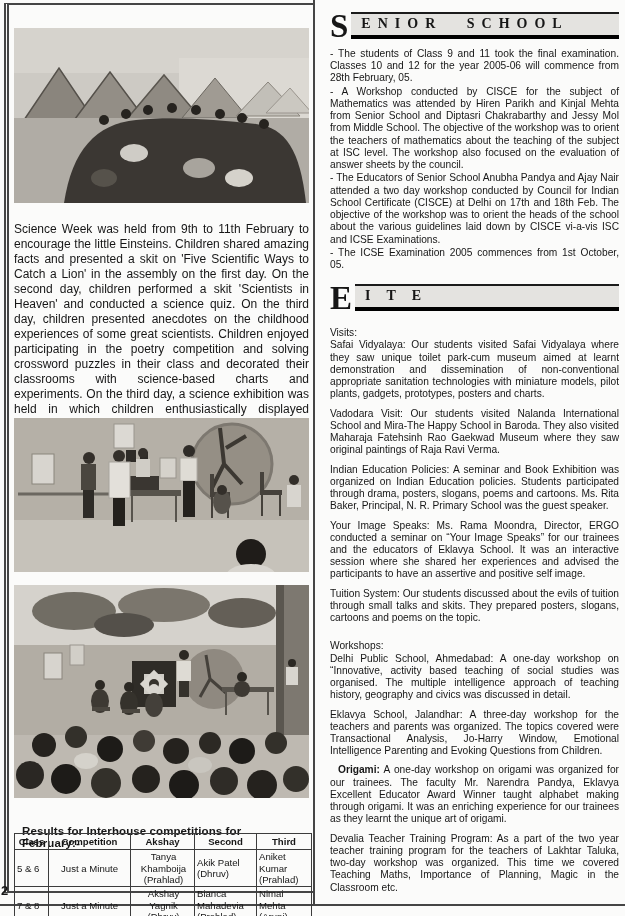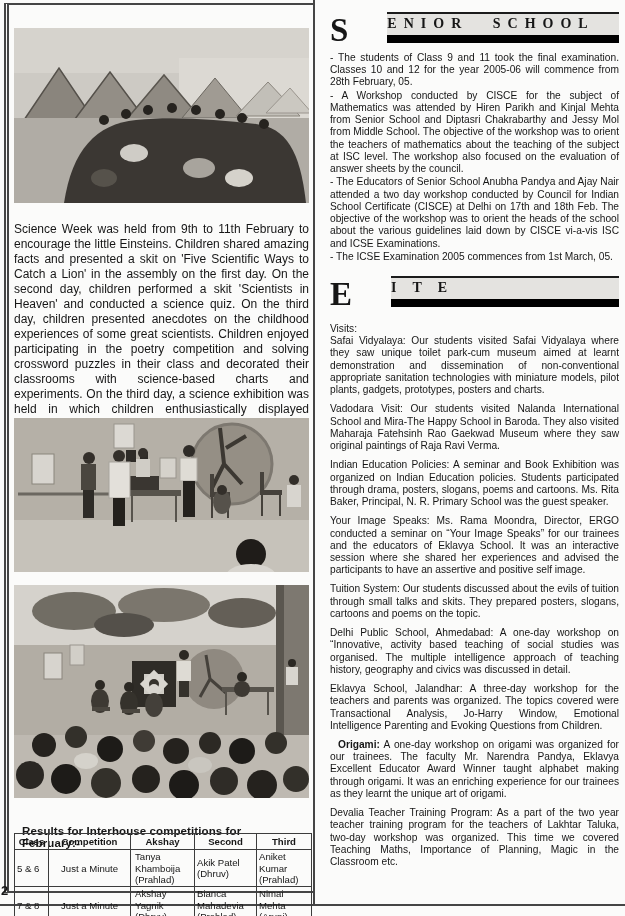--- a/index.html
+++ b/index.html
@@ -28,30 +28,30 @@
   .p3{top:585px; height:213px;}
   .science{position:absolute; top:222px; margin:0; width:295px;
     font-size:12px; line-height:1.25; text-align:justify;}
   .table-title{position:absolute; top:817px; margin:8px; font-weight:bold; font-size:11.5px; letter-spacing:0.1px;}
   table.results{position:absolute; top:833px; width:297px; border-collapse:collapse;
     font-size:9.6px; table-layout:fixed;}
   table.results th, table.results td{border:1.5px solid #3c3c3c; padding:1px 2px;
     vertical-align:middle; white-space:pre-line; line-height:1.18;}
   table.results th{font-weight:bold; padding:2px 1px;}
   table.results td:nth-child(2){text-align:left; padding-left:12px;}
-  table.results td:nth-child(3){text-align:left; padding-left:4px;margin-left:47px;}
+  table.results td:nth-child(3){text-align:center; padding-left:4px;margin-left:47px;}
 
   
   .right-col{position:absolute; left:330px; top:12px; width:289px;
     font-size:10.2px; line-height:1.2; text-align:justify;}
   .sec-header{display:flex; align-items:flex-end; margin:0 0 9px 0;}
   .initial{font-family:"Liberation Serif", serif; font-weight:bold; font-size:33px;
     line-height:25px; margin-right:3px;}
-  .bar{flex:1; background:var(--bar-bg); border-top:2px solid #1b1b1b; border-bottom:8px solid #000000;
-    height:21px; display:flex; align-items:center; margin-left:36px;}
+  .bar{flex:1; background:var(--bar-bg); border-top:2px solid #1b1b1b; border-bottom:4px solid #000000;
+    height:21px; display:flex; align-items:center; padding-left:10px;}
   .bar-text{font-family:"Liberation Serif", serif; font-weight:bold; font-size:14px;
     letter-spacing:7px; word-spacing:14px; white-space:nowrap;}
   .eite{margin-top:13px; margin-bottom:11px;}
   .eite .bar-text{letter-spacing:16px;}
   .bullet{margin:0 0 1px 0;}
   .sec{margin:0 0 7px 0;}
   .lbl{display:block;margin-top:16px;}
   .lead{font-weight:bold;margin-left:8px;}
 </style>
 </head>
@@ -247,32 +247,32 @@
     <div class="sec-header">
       <span class="initial">S</span>
       <span class="bar">
           <span class="bar-text">ENIOR SCHOOL</span>
         </span>
     </div>
 
     <p class="bullet">-  The students of Class 9 and 11 took the final examination. Classes 10 and 12 for the year 2005-06 will commence from 28th February, 05.</p>
     <p class="bullet">-  A Workshop conducted by CISCE for the subject of Mathematics was attended by Hiren Parikh and Kinjal Mehta from Senior School and Diptasri Chakrabarthy and Jessy Mol from Middle School. The objective of the workshop was to orient the teachers of mathematics about the teaching of the subject at ISC level. The workshop also focused on the evaluation of answer sheets by the council.</p>
     <p class="bullet">-  The Educators of Senior School  Anubha Pandya and Ajay Nair attended a two day workshop conducted by Council for Indian School Certificate (CISCE) at Delhi on 17th and 18th Feb. The objective of the workshop was to orient the heads of the school about the various guidelines laid down by CISCE vi-a-vis ISC and ICSE Examinations.</p>
-    <p class="bullet">-  The ICSE Examination 2005 commences from 1st March, 05.</p>
+    <p class="bullet">-  The ICSE Examination 2005 commences from 1st October, 05.</p>
 
     <div class="sec-header eite">
       <span class="initial">E</span>
       <span class="bar">
           <span class="bar-text">ITE</span>
         </span>
     </div>
 
     <p class="sec"><span class="lbl">Visits:</span><span>Safai Vidyalaya: Our students visited Safai Vidyalaya where they saw unique toilet park-cum museum aimed at learnt demonstration and dissemination of non-conventional appropriate sanitation technologies with miniature models, pilot plants, gadgets, prototypes, posters and charts.</span></p>
     <p class="sec"><span>Vadodara Visit: Our students visited Nalanda International School and Mira-The Happy School in Baroda. They also visited Maharaja Fatehsinh Rao Gaekwad Museum where they saw original paintings of Raja Ravi Verma.</span></p>
     <p class="sec"><span>Indian Education Policies: A seminar and Book Exhibition was organized on Indian Education policies. Students participated through drama, posters, slogans, poems and cartoons. Ms. Rita Baker, Principal, N. R. Primary School was the guest speaker.</span></p>
     <p class="sec"><span>Your Image Speaks: Ms. Rama Moondra, Director, ERGO conducted a seminar on “Your Image Speaks” for our trainees and the educators of Eklavya School. It was an interactive session where she shared her experiences and advised the participants to have an assertive and positive self image.</span></p>
     <p class="sec"><span>Tuition System: Our students discussed about the evils of tuition through small talks and skits. They prepared posters, slogans, cartoons and poems on the topic.</span></p>
-    <p class="sec"><span>Delhi Public School, Ahmedabad: A one-day workshop on “Innovative, activity based teaching of social studies was organised. The multiple intelligence approach of teaching history, geography and civics was discussed in detail.</span></p>
+    <p class="sec"><span class="lbl">Workshops:</span><span>Delhi Public School, Ahmedabad: A one-day workshop on “Innovative, activity based teaching of social studies was organised. The multiple intelligence approach of teaching history, geography and civics was discussed in detail.</span></p>
     <p class="sec"><span>Eklavya School, Jalandhar: A three-day workshop for the teachers and parents was organized. The topics covered were Transactional Analysis, Jo-Harry Window, Emotional Intelligence Parenting and Evoking Questions from Children.</span></p>
     <p class="sec"><b class="lead">Origami:</b><span> A one-day workshop on origami was organized for our trainees. The faculty Mr. Narendra Pandya, Eklavya Excellent Educator Award Winner taught alphabet making through origami. It was an enriching experience for our trainees as they learnt the unique art of origami.</span></p>
     <p class="sec"><span>Devalia Teacher Training Program: As a part of the two year teacher training program for the teachers of Lakhtar Taluka, two-day workshop was organized. This time we covered Teaching Maths, Importance of Planning, Magic in the Classroom etc.</span></p>
   </div>
 </div>
 
 </body></html>

